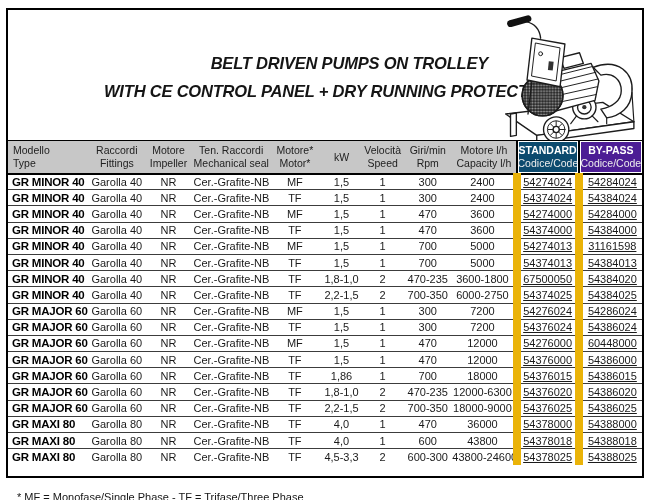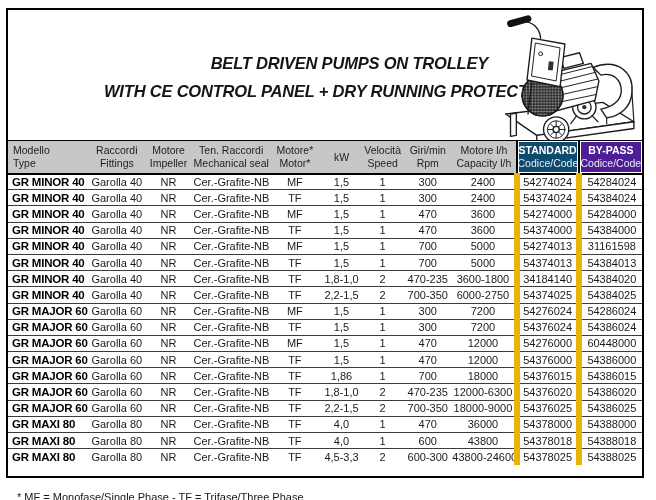--- a/index.html
+++ b/index.html
@@ -40,21 +40,21 @@
   thead th.std{background:#0c4a6e;border-left:2px solid #000;}
   thead th.byp{background:#4c1d95;border-left:2px solid #000;}
   thead th .sub{display:block;font-weight:normal;color:#ececec;font-size:10.5px;}
   thead th .sub2{display:block;font-weight:normal;color:#222;}
   tbody td{height:16.2px;font-size:11px;color:#1a1a1a;}
   tbody tr + tr td{border-top:1px solid #3c3c3c;}
   tbody td.c0{
     text-align:left;padding-left:4px;font-weight:bold;font-size:11.5px;
     letter-spacing:-0.2px;color:#000;
   }
-  tbody td.c9,tbody td.c10{border-left:6px solid #eab308;}
+  tbody td.c9,tbody td.c10{border-left:8px solid #eab308;text-decoration:underline;}
   .footnote{
     position:absolute;left:9px;top:481px;font-size:11px;color:#161616;white-space:nowrap;
   }
 </style>
 </head>
 <body>
 
 <div class="page">
   <div class="frame">
 
@@ -250,21 +250,21 @@
           <tr>
             <td class="c0">GR MINOR 40</td>
             <td class="c1">Garolla 40</td>
             <td class="c2">NR</td>
             <td class="c3">Cer.-Grafite-NBR</td>
             <td class="c4">TF</td>
             <td class="c5">1,8-1,0</td>
             <td class="c6">2</td>
             <td class="c7">470-235</td>
             <td class="c8">3600-1800</td>
-            <td class="c9">34184140</td>
+            <td class="c9">67500050</td>
             <td class="c10">54384020</td>
           </tr>
           <tr>
             <td class="c0">GR MINOR 40</td>
             <td class="c1">Garolla 40</td>
             <td class="c2">NR</td>
             <td class="c3">Cer.-Grafite-NBR</td>
             <td class="c4">TF</td>
             <td class="c5">2,2-1,5</td>
             <td class="c6">2</td>

